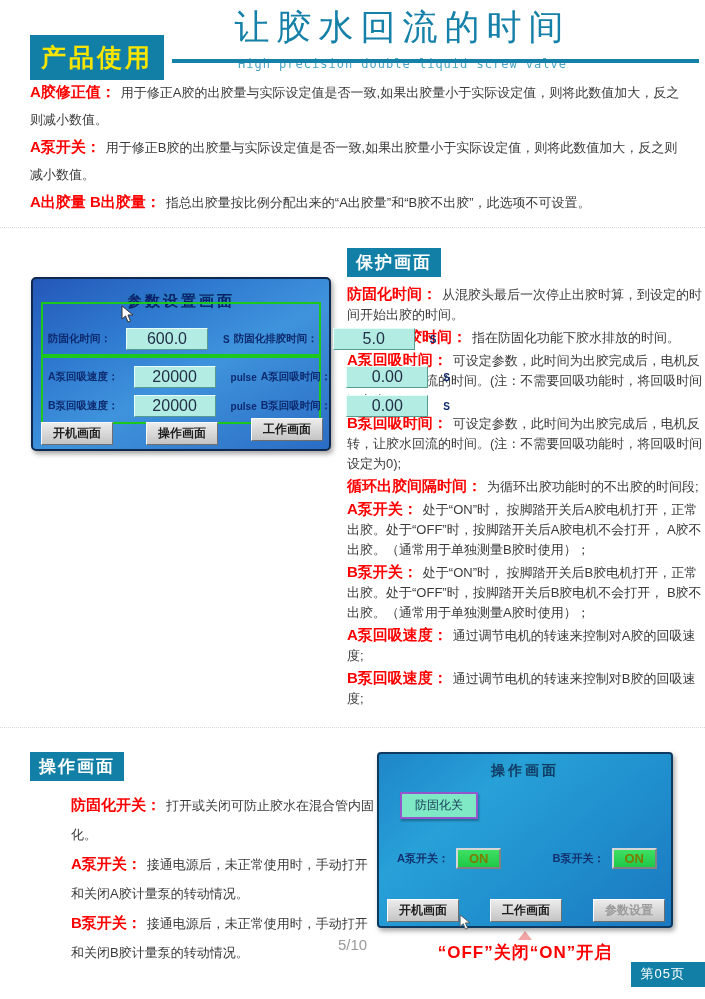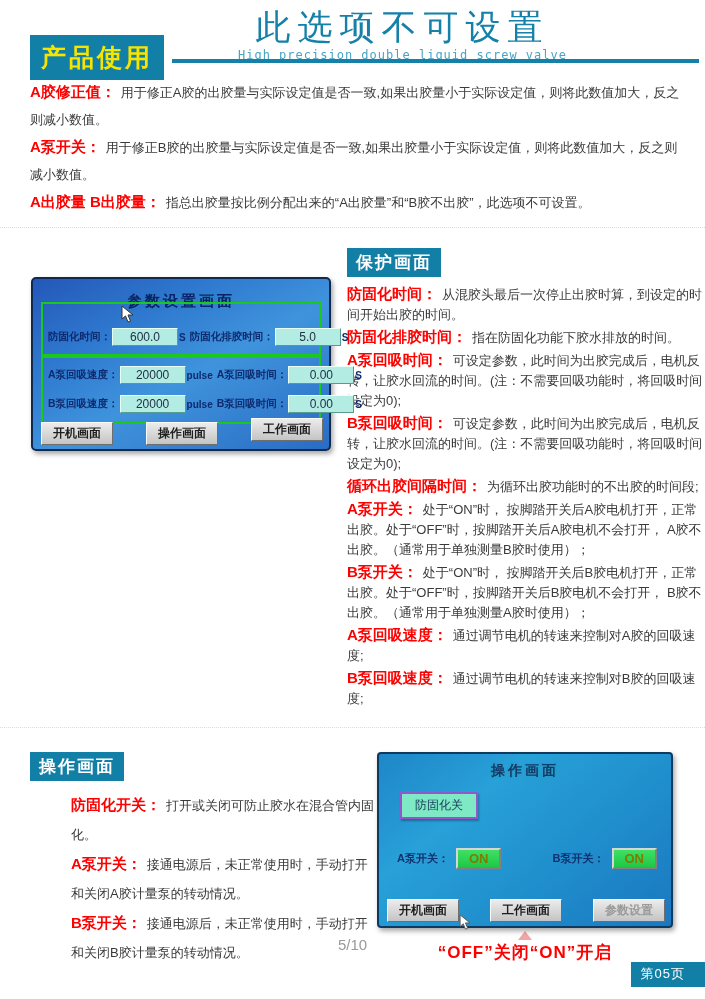--- a/index.html
+++ b/index.html
@@ -13,21 +13,21 @@
     position:absolute;left:30px;top:35px;width:134px;height:45px;
     background:#1280a6;color:#f7e500;font-size:25px;font-weight:bold;letter-spacing:3px;
     display:flex;align-items:center;justify-content:center;
   }
   .page-title{
     position:absolute;left:100px;right:0;top:4px;text-align:center;
     color:#1580a8;font-size:35px;letter-spacing:7px;
     font-family:"DejaVu Serif","Liberation Serif",serif;
   }
   .page-subtitle{
-    position:absolute;left:100px;right:0;top:48px;text-align:center;
+    position:absolute;left:100px;right:0;top:57px;text-align:center;
     color:#4aa4c4;font-size:12px;letter-spacing:1px;
     font-family:"DejaVu Sans Mono","Liberation Mono",monospace;
   }
   .header-line{position:absolute;left:172px;right:6px;top:59px;height:4px;background:#1580a8;}
   
   .term{color:#fe0000;font-size:15px;font-weight:bold;margin-right:5px;}
   .desc{color:#3a3a3a;}
   
   .top-defs{margin:8px 30px 0 30px;width:655px;font-size:13px;line-height:27px;}
   .top-defs p{margin:0;}
@@ -63,21 +63,21 @@
   .gbox{position:absolute;left:8px;right:8px;border:2px solid #1dc81d;}
   .gbox1{top:23px;height:50px;}
   .gbox2{top:77px;height:64px;}
   .frow{position:absolute;left:5px;right:2px;display:flex;align-items:center;}
   .frow1{top:24px;}
   .frow2{top:8px;}
   .frow3{top:37px;}
   .flabel{color:#0d2a6e;font-size:10.5px;font-weight:bold;white-space:nowrap;}
   .fval{
     background:#b2ece2;border:1px solid;border-color:#e8fff8 #579a90 #579a90 #e8fff8;
-    color:#223048;font-size:12px;width:48px;text-align:center;padding:1px 8px;margin:0 1px;
+    color:#223048;font-size:16px;width:48px;text-align:center;padding:1px 16px;margin:0 15px;
     white-space:nowrap;
   }
   .funit{font-size:10px;color:#0d2a6e;font-weight:bold;margin-right:4px;}
   .fgroup{display:flex;align-items:center;}
   .fgap{flex:1;}
   .hmi-nav{position:absolute;bottom:4px;left:8px;right:6px;display:flex;justify-content:space-between;align-items:flex-end;}
   .hmi-btn{
     background:linear-gradient(#ececec,#c4c4c4);
     border:1px solid;border-color:#fafafa #6e6e6e #6e6e6e #fafafa;
     color:#1d1d1d;font-size:12px;font-weight:bold;padding:2px 11px;white-space:nowrap;
@@ -112,21 +112,21 @@
   .page-label{
     position:absolute;right:0;top:962px;background:#1280a6;color:#ffffff;
     font-size:13px;padding:3px 20px 4px 10px;letter-spacing:1px;
   }
 </style>
 </head>
 <body>
 
 <div class="header">
   <div class="badge">产品使用</div>
-  <div class="page-title">此选项不可设置</div>
+  <div class="page-title">让胶水回流的时间</div>
   <div class="page-subtitle">High precision double liquid screw valve</div>
   <div class="header-line"></div>
 </div>
 
 <div class="top-defs">
   <p>
     <span class="term">A胶修正值：</span><span class="desc">用于修正A胶的出胶量与实际设定值是否一致,如果出胶量小于实际设定值，则将此数值加大，反之则减小数值。</span>
   </p>
   <p>
     <span class="term">A泵开关：</span><span class="desc">用于修正B胶的出胶量与实际设定值是否一致,如果出胶量小于实际设定值，则将此数值加大，反之则减小数值。</span>

